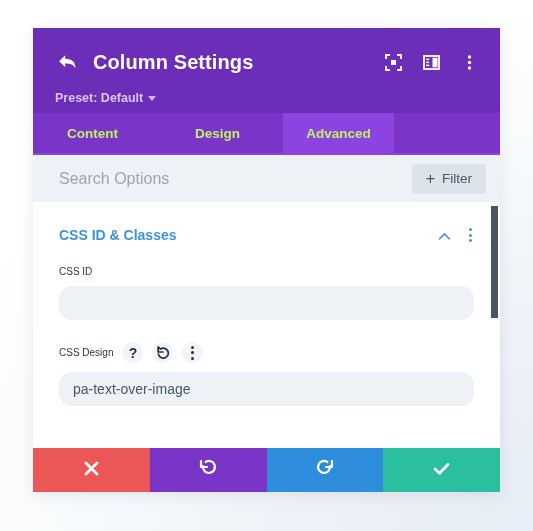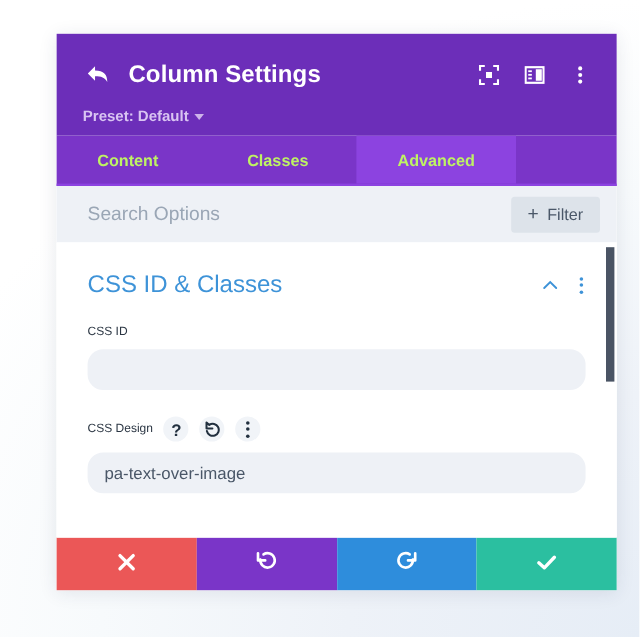--- a/index.html
+++ b/index.html
@@ -17,21 +17,21 @@
   #page-bg {
     position: absolute;
     inset: 0;
     background:
       radial-gradient(ellipse 120% 100% at 100% 100%, #e6edf6 0%, #eef2f8 38%, #f7fafc 70%, #ffffff 100%);
   }
 
   
   #modal {
     position: absolute;
-    left: 47px;
+    left: 33px;
     top: 28px;
     width: 467px;
     height: 464px;
     background: #ffffff;
     box-shadow: 0 2px 14px rgba(40, 50, 80, 0.10);
     overflow: hidden;
     display: flex;
     flex-direction: column;
   }
 
@@ -113,21 +113,21 @@
     align-items: center;
     justify-content: center;
     color: #bef264;
     font-size: 13.5px;
     font-weight: bold;
     cursor: pointer;
     box-sizing: border-box;
   }
   .tab-content  { width: 119px; }
   .tab-design   { width: 131px; }
-  .tab-advanced { width: 133px; }
+  .tab-advanced { width: 111px; }
   .tab.active { background: #8c43e0; }
 
   
   .searchbar {
     background: #eef1f6;
     height: 47px;
     flex: 0 0 47px;
     display: flex;
     align-items: center;
     padding: 0 14px 0 26px;
@@ -179,22 +179,22 @@
     padding: 0 26px;
     box-sizing: border-box;
   }
   .section-head {
     display: flex;
     align-items: center;
     padding-top: 24px;
   }
   .section-title {
     color: #3e93d8;
-    font-size: 20px;
-    font-weight: normal;
+    font-size: 14px;
+    font-weight: bold;
   }
   .section-ctrls {
     margin-left: auto;
     display: flex;
     align-items: center;
     gap: 16px;
   }
   .chev-up {
     width: 13px;
     height: 13px;
@@ -348,21 +348,21 @@
       </span>
     </div>
     <div class="preset-row">
       <span>Preset: Default</span>
       <span class="caret-down"></span>
     </div>
   </div>
 
   <div class="tabbar">
     <div class="tab tab-content">Content</div>
-    <div class="tab tab-design">Classes</div>
+    <div class="tab tab-design">Design</div>
     <div class="tab tab-advanced active">Advanced</div>
   </div>
 
   <div class="searchbar">
     <input class="search-input" type="text" placeholder="Search Options" style="">
     <button class="filter-btn">
       <span class="filter-plus">+</span>
       <span>Filter</span>
     </button>
   </div>

